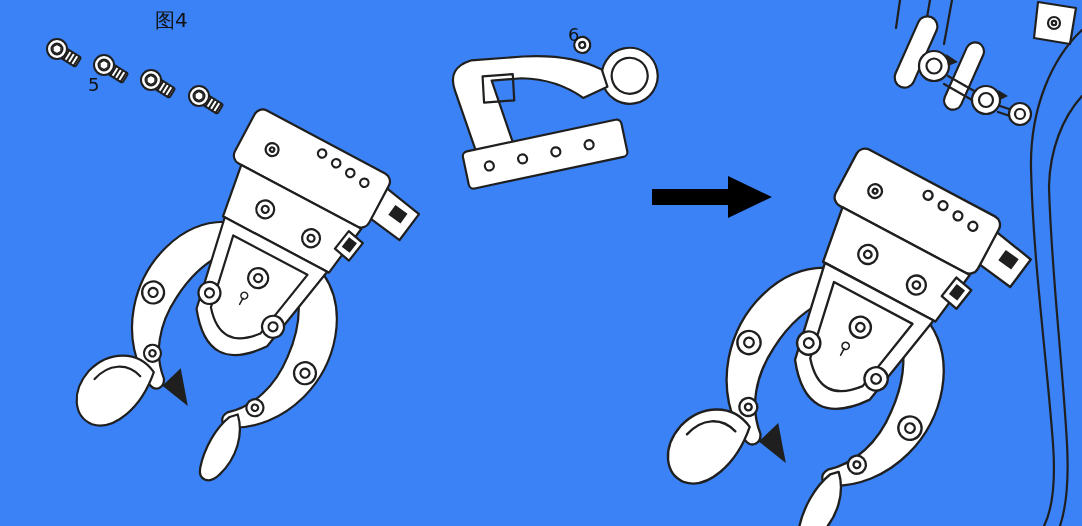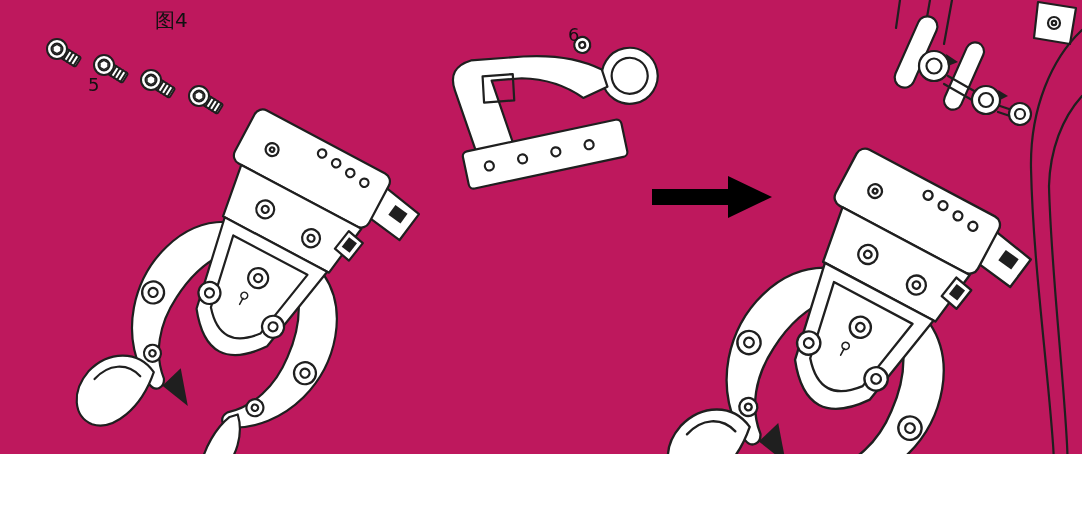--- a/index.html
+++ b/index.html
@@ -1,19 +1,19 @@
 <!DOCTYPE html>
 <html><head>
 <meta charset="utf-8">
 <style>
   html,body{margin:0;padding:0;background:#ffffff;}
   .canvas{
     position:relative;
-    width:1082px;height:454px;
-    background:#be185d;
+    width:1082px;height:526px;
+    background:#3b82f6;
     overflow:hidden;
     font-family:"DejaVu Sans", sans-serif;
     color:#111111;
   }
   .canvas svg{position:absolute;left:0;top:0;}
   .callout{
     position:absolute;
     font-size:18px;
     line-height:1;
     color:#111111;

